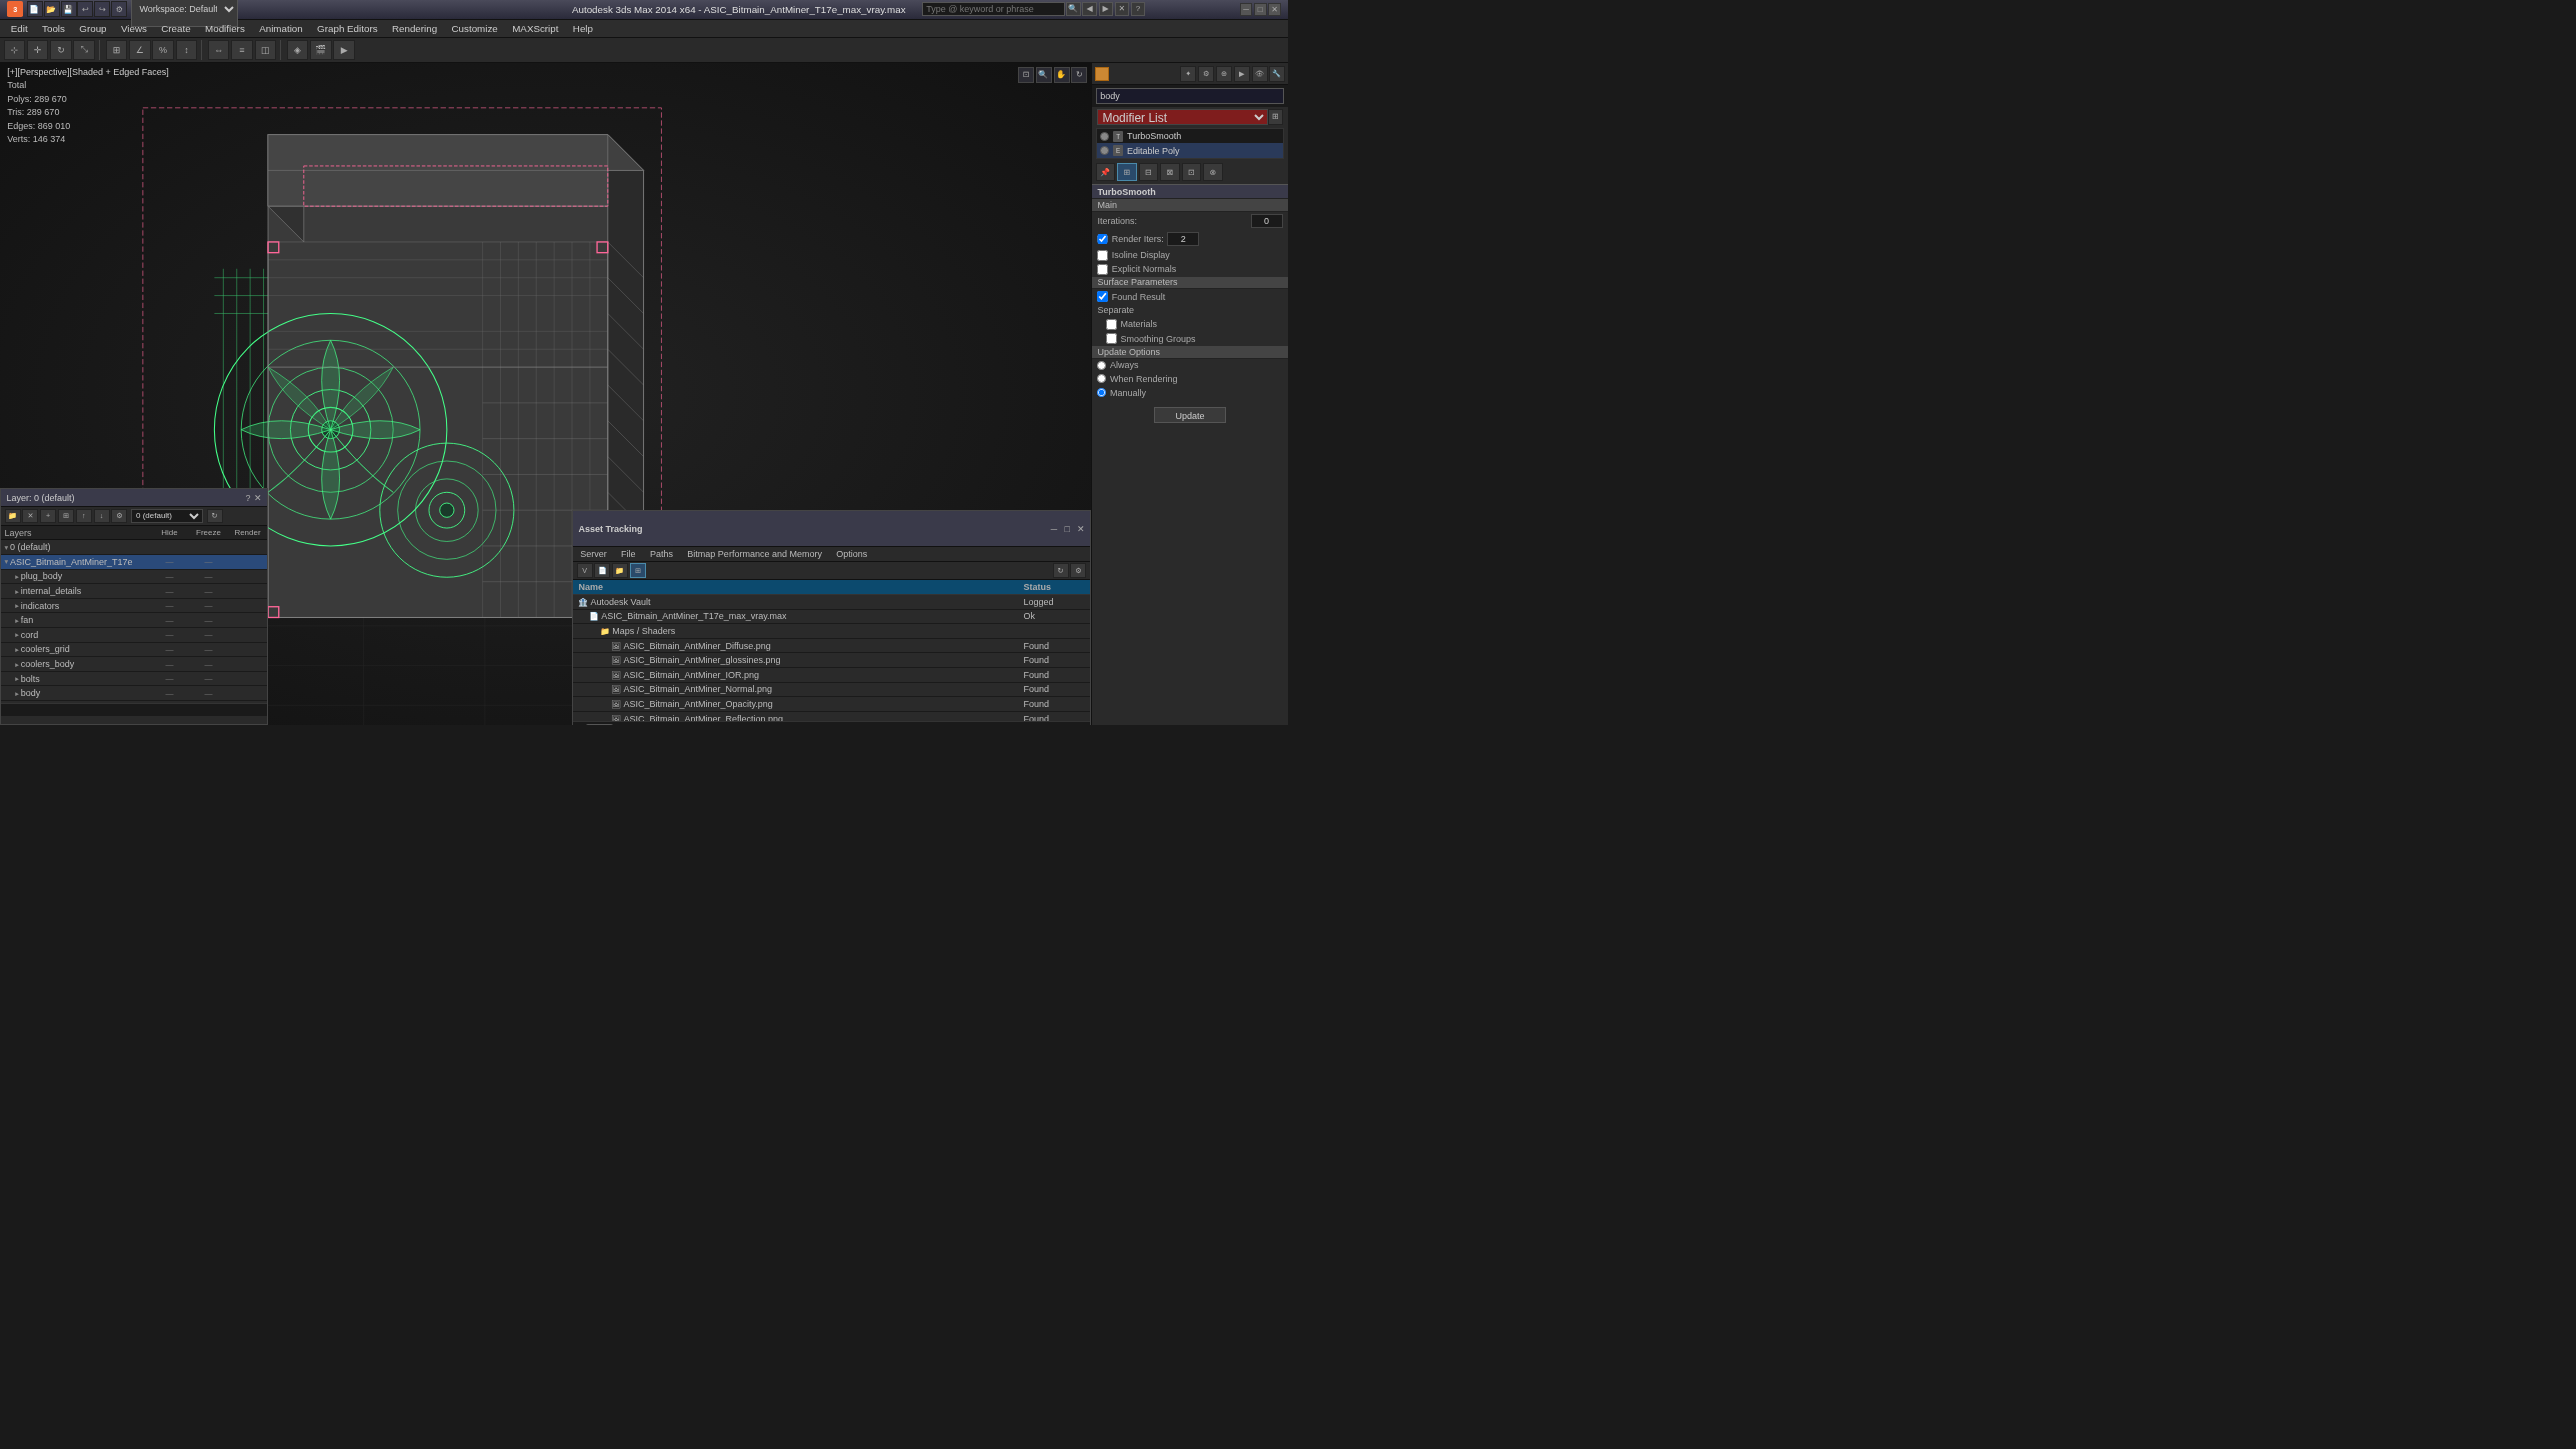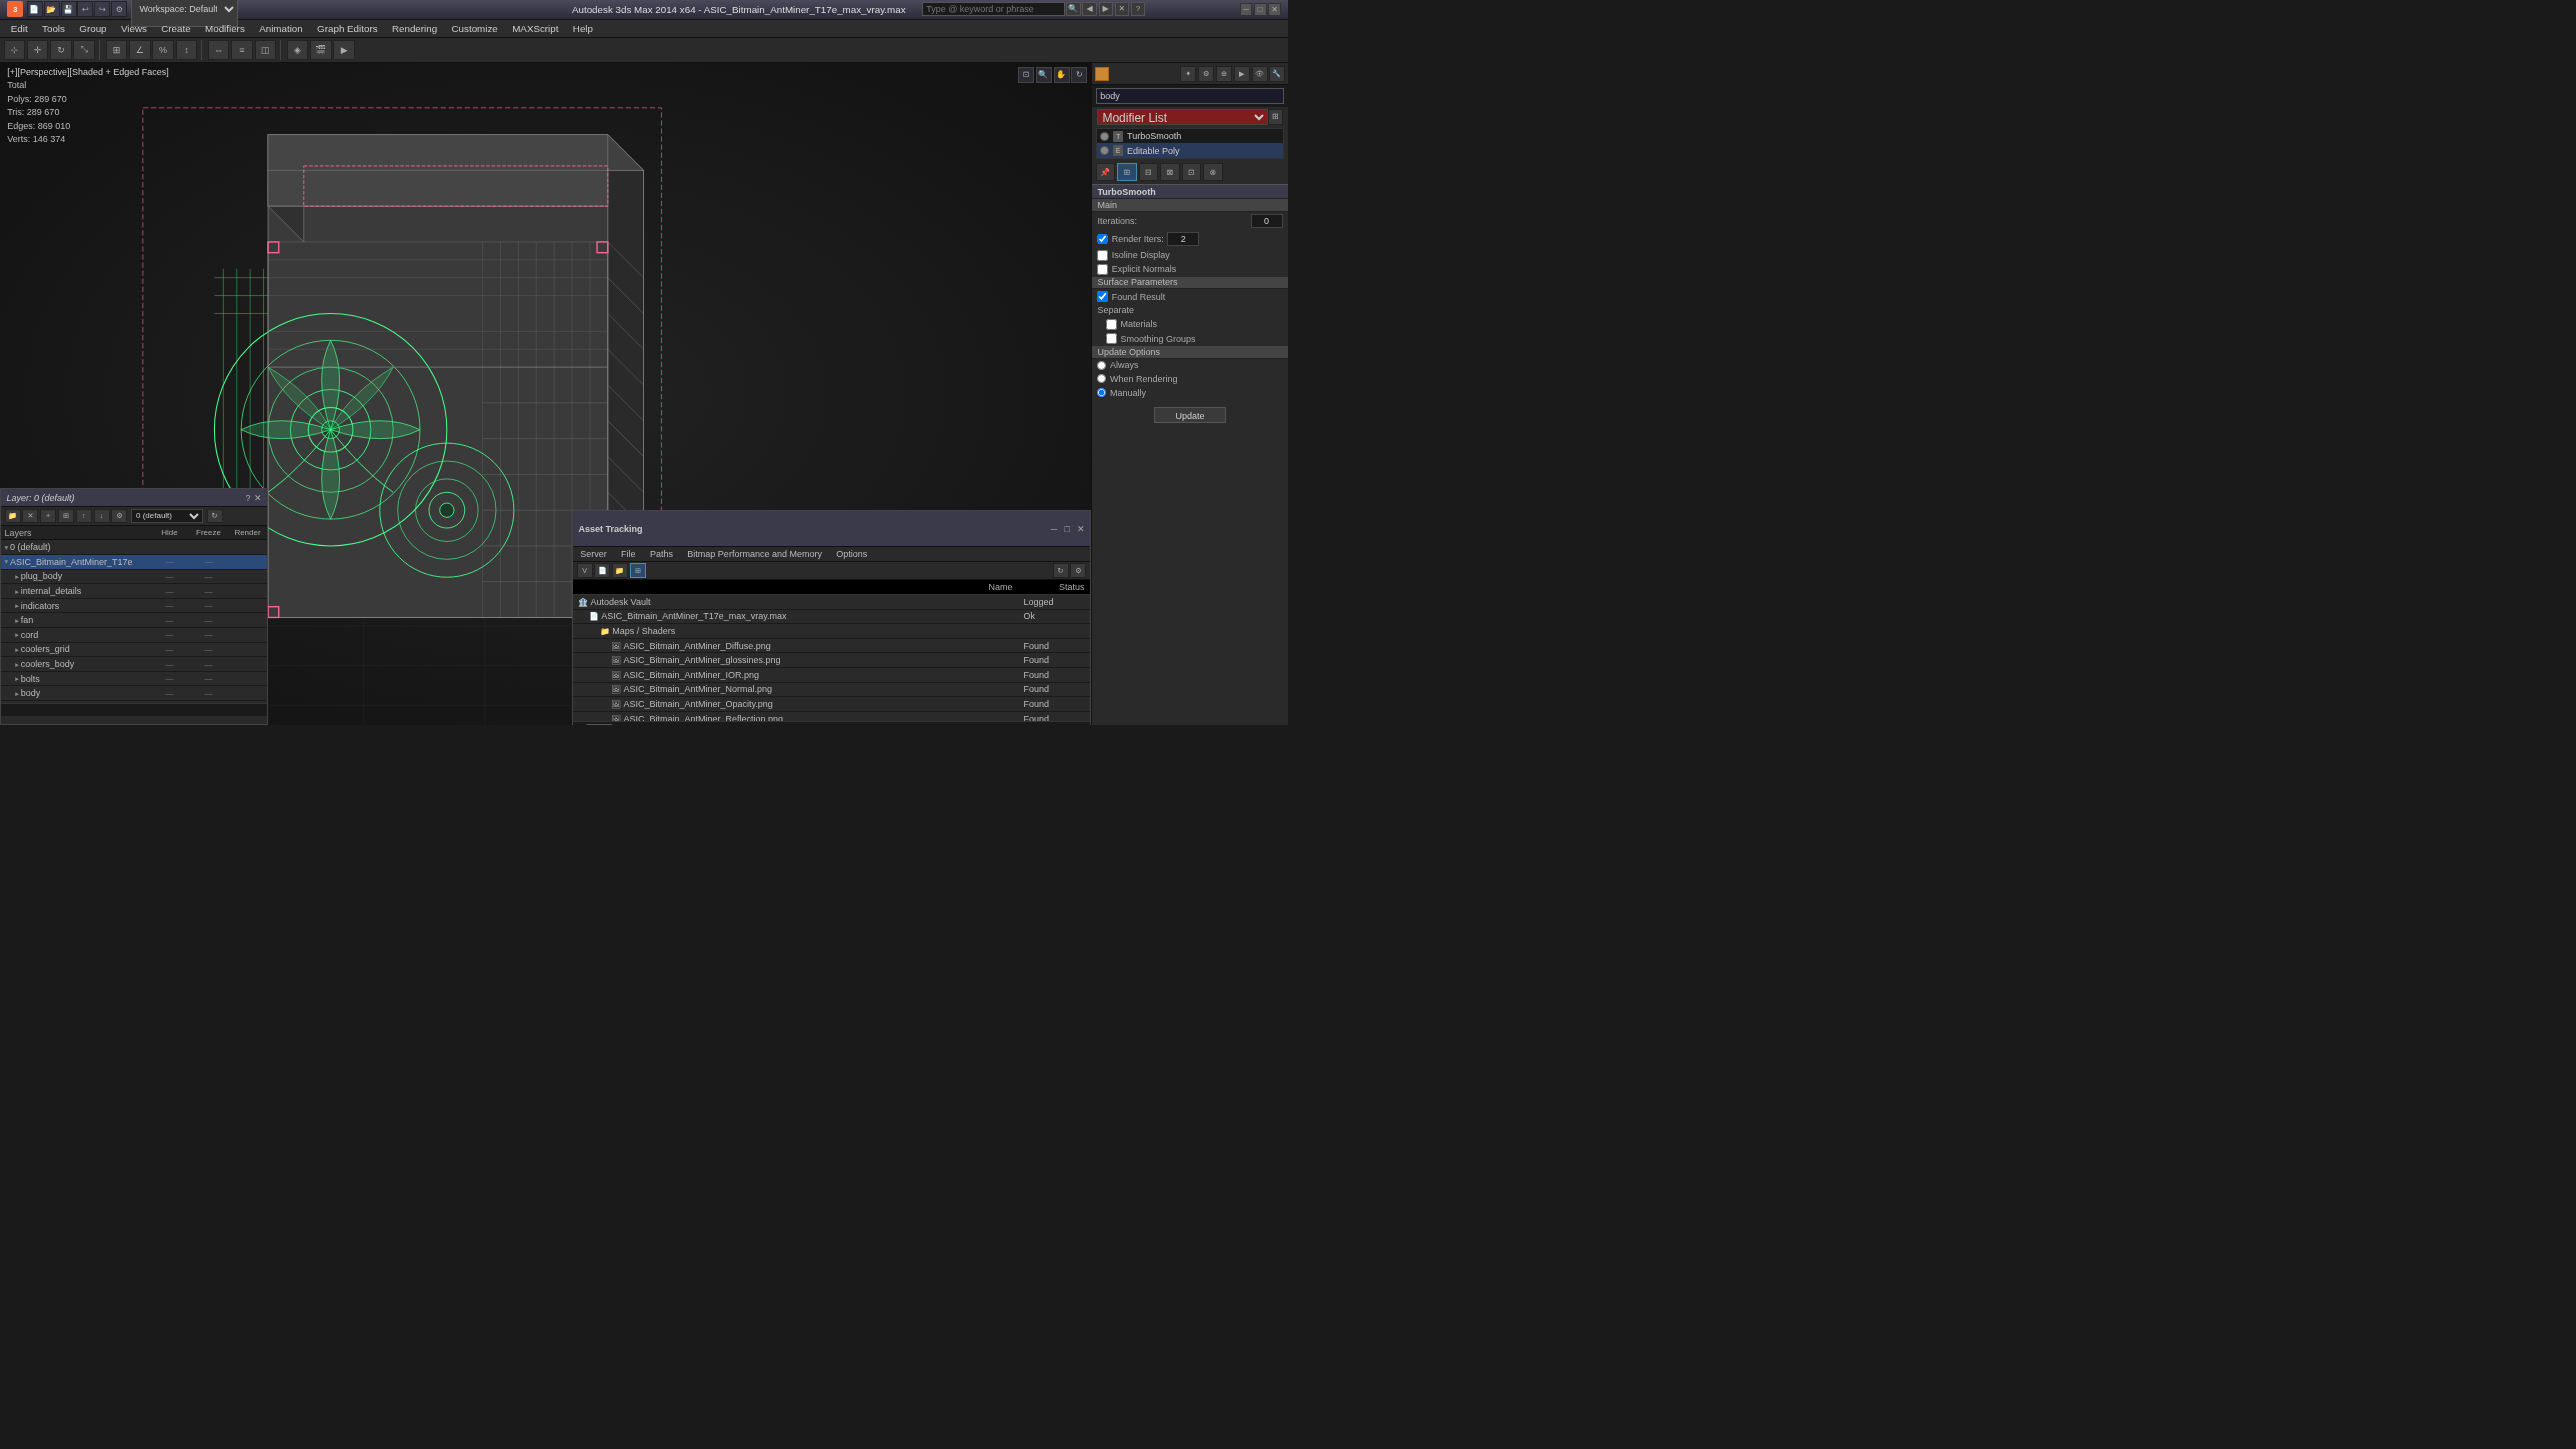--- a/index.html
+++ b/index.html
@@ -289,21 +289,21 @@
     }
     .lp-titlebar {
       height: 18px;
       background: #3a3a4a;
       display: flex;
       align-items: center;
       justify-content: space-between;
       padding: 0 5.4px;
       border-bottom: 0.9px solid #111;
     }
-    .lp-title { color: #ccc; font-size: 9px; font-style: italic; }
+    .lp-title { color: #ccc; font-size: 9px; }
 
     .lp-toolbar {
       display: flex;
       align-items: center;
       padding: 1.8px 3.6px;
       gap: 1.8px;
       background: #2a2a2a;
       border-bottom: 0.9px solid #111;
     }
     .lp-btn {
@@ -394,26 +394,26 @@
       width: 16px; height: 14.3px;
       background: #3a3a3a;
       border: 0.9px solid #222;
       display: flex; align-items: center; justify-content: center;
       font-size: 7.2px; color: #aaa; cursor: pointer;
     }
     .ap-btn-active { background: #2a4a6a; border-color: #4a8aaa; }
 
     .ap-table { width: 100%; font-size: 9px; border-collapse: collapse; }
     .ap-table th {
-      background: #000000;
+      background: #0c4a6e;
       color: #aaa;
       padding: 1.8px 5.4px;
-      text-align: right;
+      text-align: left;
       border-bottom: 0.9px solid #333;
-      font-weight: normal;
+      font-weight: bold;
     }
     .ap-table td {
       padding: 1.8px 5.4px;
       border-bottom: 0.9px solid #1a1a1a;
       color: #bbb;
     }
     .status-ok { color: #4a9; }
     .status-found { color: #8bc; }
     .status-logged { color: #8a8; }
 

